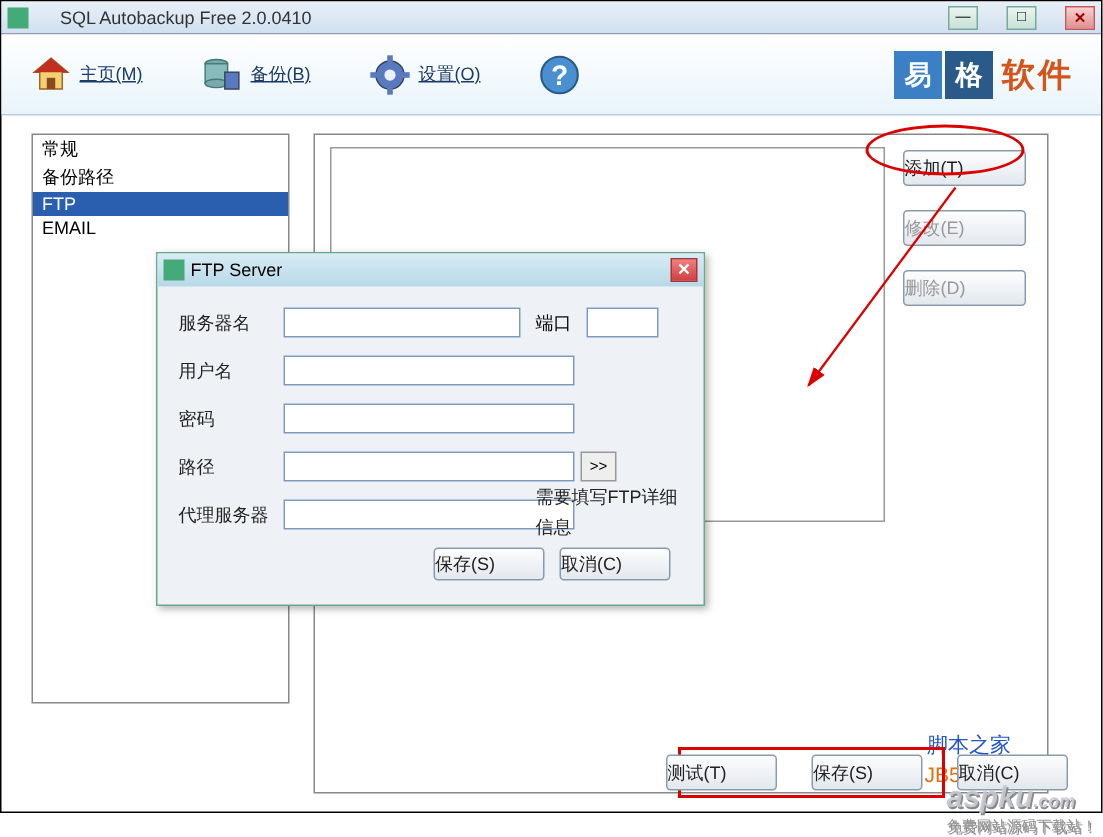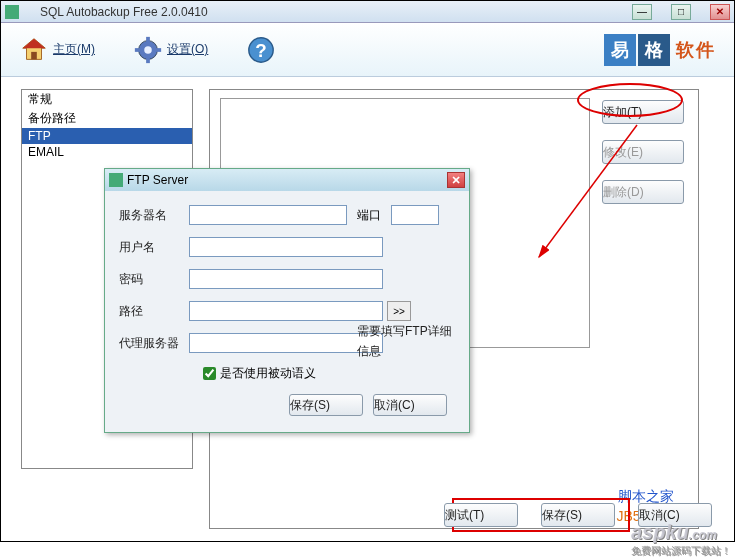--- a/index.html
+++ b/index.html
@@ -15,21 +15,21 @@
 
 .toolbar { height: 54px; background: linear-gradient(#fff, #e8f4fa); display: flex; align-items: center; padding: 13px 18px; border-bottom: 1px solid #bcd; }
 .tool-item { display: flex; align-items: center; margin-right: 38px; cursor: pointer; }
 .tool-item .ticon { width: 30px; height: 30px; margin-right: 4px; }
 .tool-item .ticon svg { width: 30px; height: 30px; }
 .tool-item .tlabel { font-size: 12px; color: #1a3a6a; text-decoration: underline; }
 .brand-box { margin-left: auto; display: flex; align-items: center; }
 .brand-box .sq { width: 32px; height: 32px; display: flex; align-items: center; justify-content: center; font-size: 18px; font-weight: bold; color: #fff; margin-right: 2px; }
 .brand-box .sq.a { background: #3b7fc4; }
 .brand-box .sq.b { background: #2a5a8a; }
-.brand-box .txt { font-size: 18px; font-weight: bold; color: #d4551a; margin-left: 4px; letter-spacing: 2px; }
+.brand-box .txt { font-size: 22px; font-weight: bold; color: #d4551a; margin-left: 4px; letter-spacing: 2px; }
 
 .content { position: relative; padding: 10px; height: calc(100% - 76px); }
 
 .left-panel { position: absolute; top: 12px; left: 20px; width: 172px; height: 380px; border: 1px solid #888; background: #fff; }
 .left-panel .item { padding: 1px 6px; font-size: 12px; cursor: pointer; }
 .left-panel .item.sel { background: #2a5fb0; color: #fff; }
 
 .right-panel { position: absolute; top: 12px; left: 208px; width: 490px; height: 440px; border: 1px solid #888; background: #fff; }
 .listbox { position: absolute; top: 8px; left: 10px; width: 370px; height: 250px; border: 1px solid #999; background: #fff; }
 .side-btns { position: absolute; top: 10px; right: 14px; width: 82px; }
@@ -92,20 +92,31 @@
             <polygon points="16,4 28,14 24,14 24,26 8,26 8,14 4,14" fill="#f5d070" stroke="#a06020" stroke-width="1"></polygon>
             <rect x="13" y="18" width="6" height="8" fill="#8a4a20"></rect>
             <polygon points="16,4 28,14 4,14" fill="#c03020"></polygon>
           </svg>
       </span>
       <span class="tlabel">主页(M)</span>
     </div>
     <div class="tool-item">
       <span class="ticon">
         <svg viewBox="0 0 32 32">
+            <ellipse cx="12" cy="8" rx="8" ry="3" fill="#7aa" stroke="#477"></ellipse>
+            <rect x="4" y="8" width="16" height="14" fill="#8bb" stroke="#477"></rect>
+            <ellipse cx="12" cy="22" rx="8" ry="3" fill="#7aa" stroke="#477"></ellipse>
+            <rect x="18" y="14" width="10" height="12" fill="#5a7ac0" stroke="#345"></rect>
+          </svg>
+      </span>
+      <span class="tlabel">备份(B)</span>
+    </div>
+    <div class="tool-item">
+      <span class="ticon">
+        <svg viewBox="0 0 32 32">
             <circle cx="16" cy="16" r="10" fill="#5a7ac0" stroke="#345"></circle>
             <circle cx="16" cy="16" r="4" fill="#e8f0ff"></circle>
             <g fill="#5a7ac0">
               <rect x="14" y="2" width="4" height="6"></rect>
               <rect x="14" y="24" width="4" height="6"></rect>
               <rect x="2" y="14" width="6" height="4"></rect>
               <rect x="24" y="14" width="6" height="4"></rect>
             </g>
           </svg>
       </span>
@@ -190,24 +201,20 @@
     <div class="drow">
       <span class="lbl">路径</span>
       <input type="text" class="inp-wide" value="" style="">
       <button class="browse">&gt;&gt;</button>
     </div>
     <div class="drow">
       <span class="lbl">代理服务器</span>
       <input type="text" class="inp-wide" value="" style="">
     </div>
     <div class="hint-box">需要填写FTP详细信息</div>
-    <div class="chk-row">
-      <input type="checkbox" checked="" style="">
-      <span>是否使用被动语义</span>
-    </div>
     <div class="dlg-btns">
       <button class="btn">保存(S)</button>
       <button class="btn">取消(C)</button>
     </div>
   </div>
 </div>
 
 <div class="watermark">
   <span>aspku</span><span style="font-size:12px">.com</span>
   <span class="sub">免费网站源码下载站！</span>

